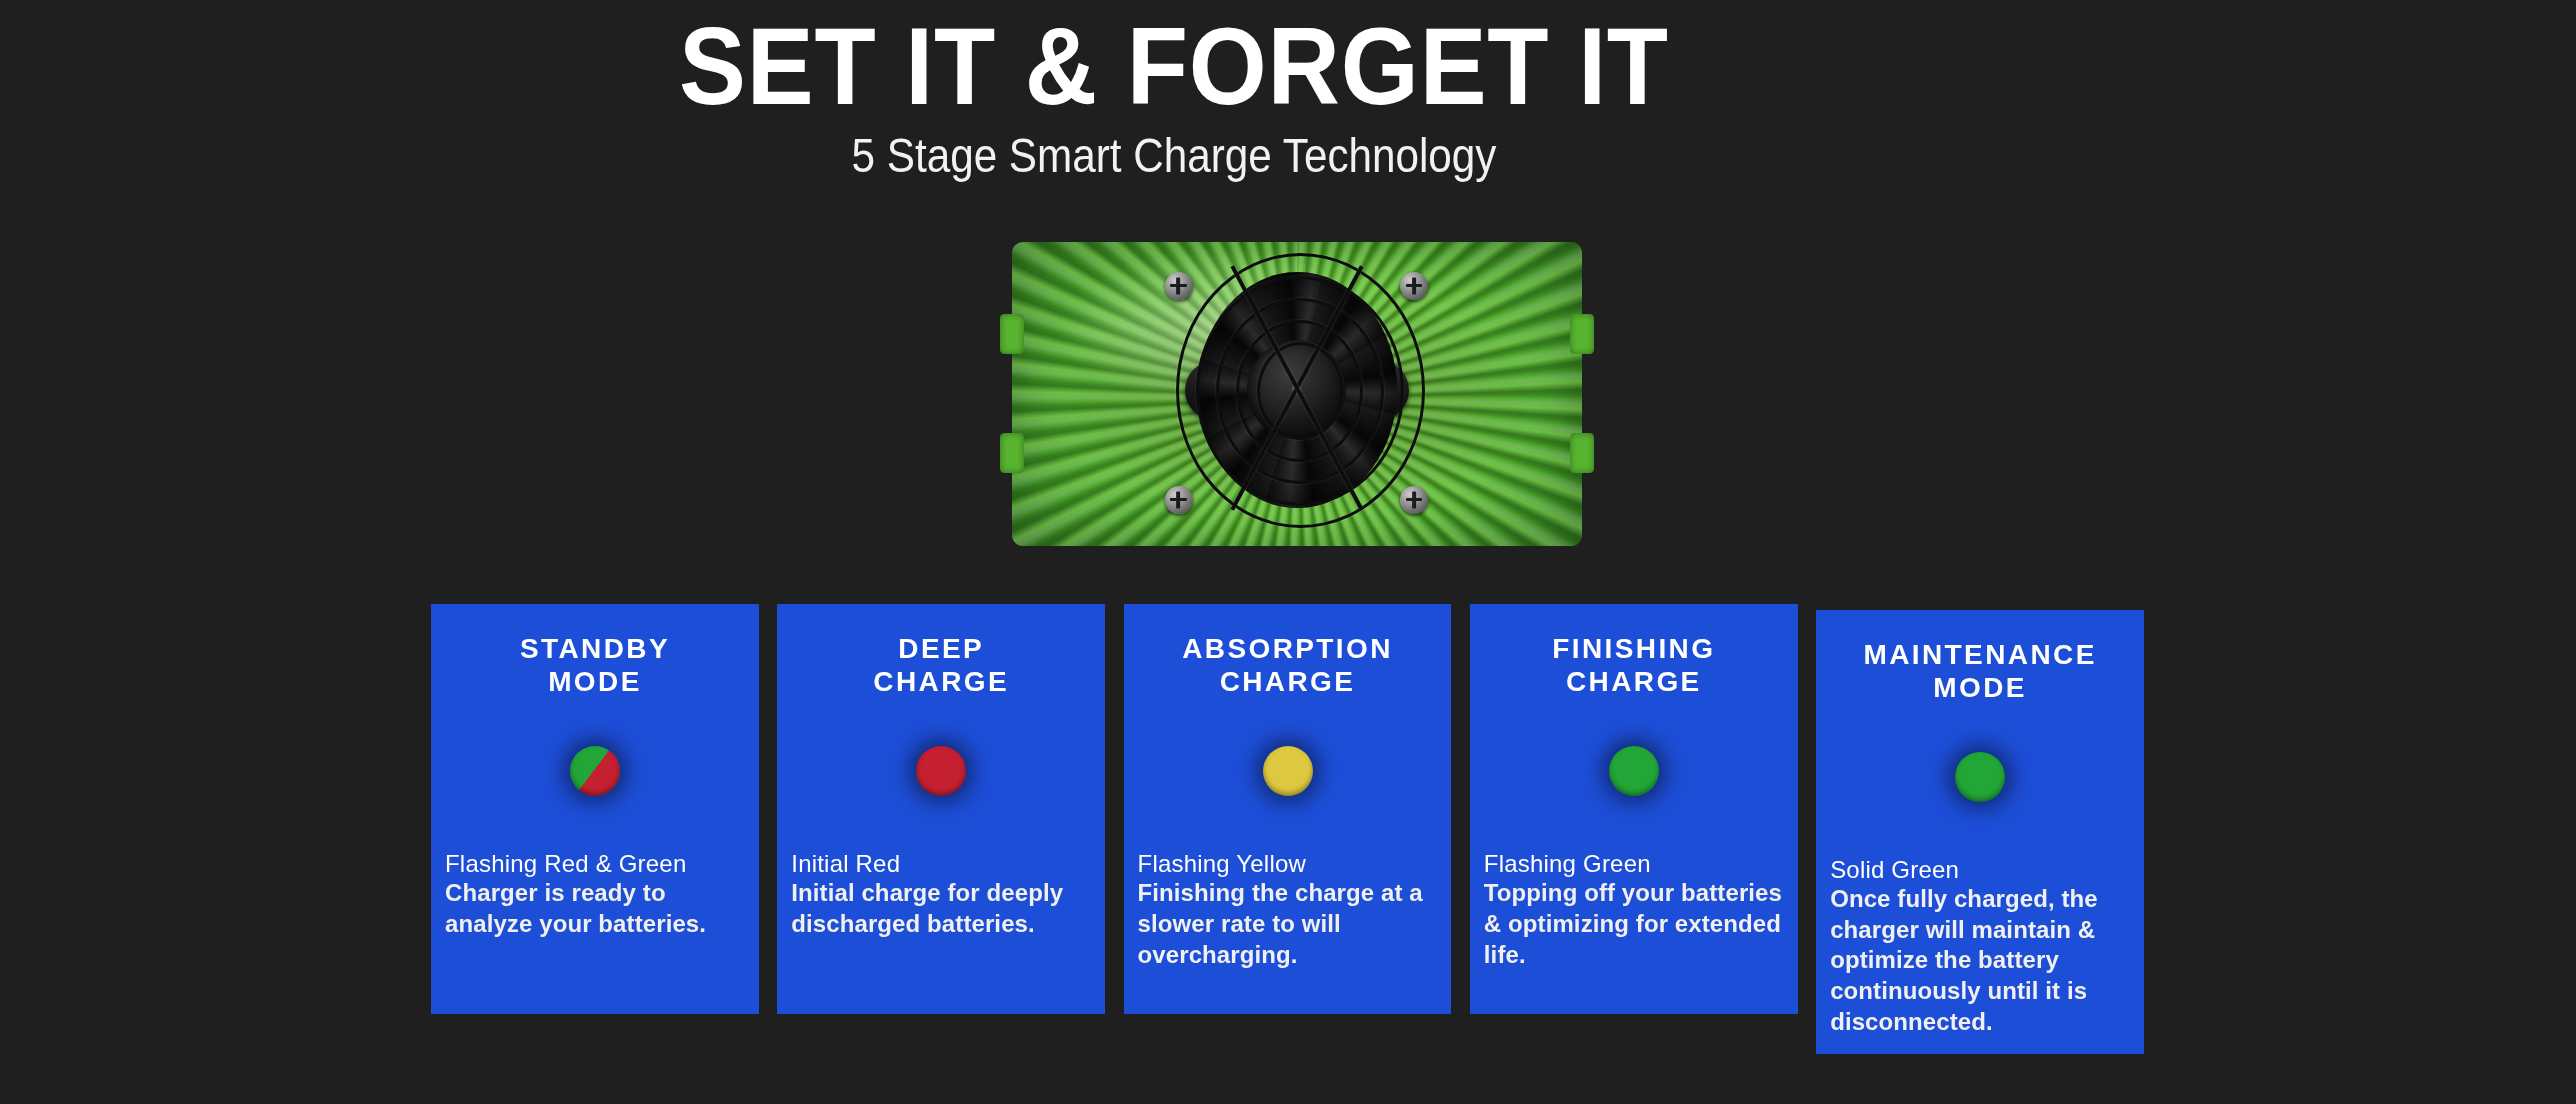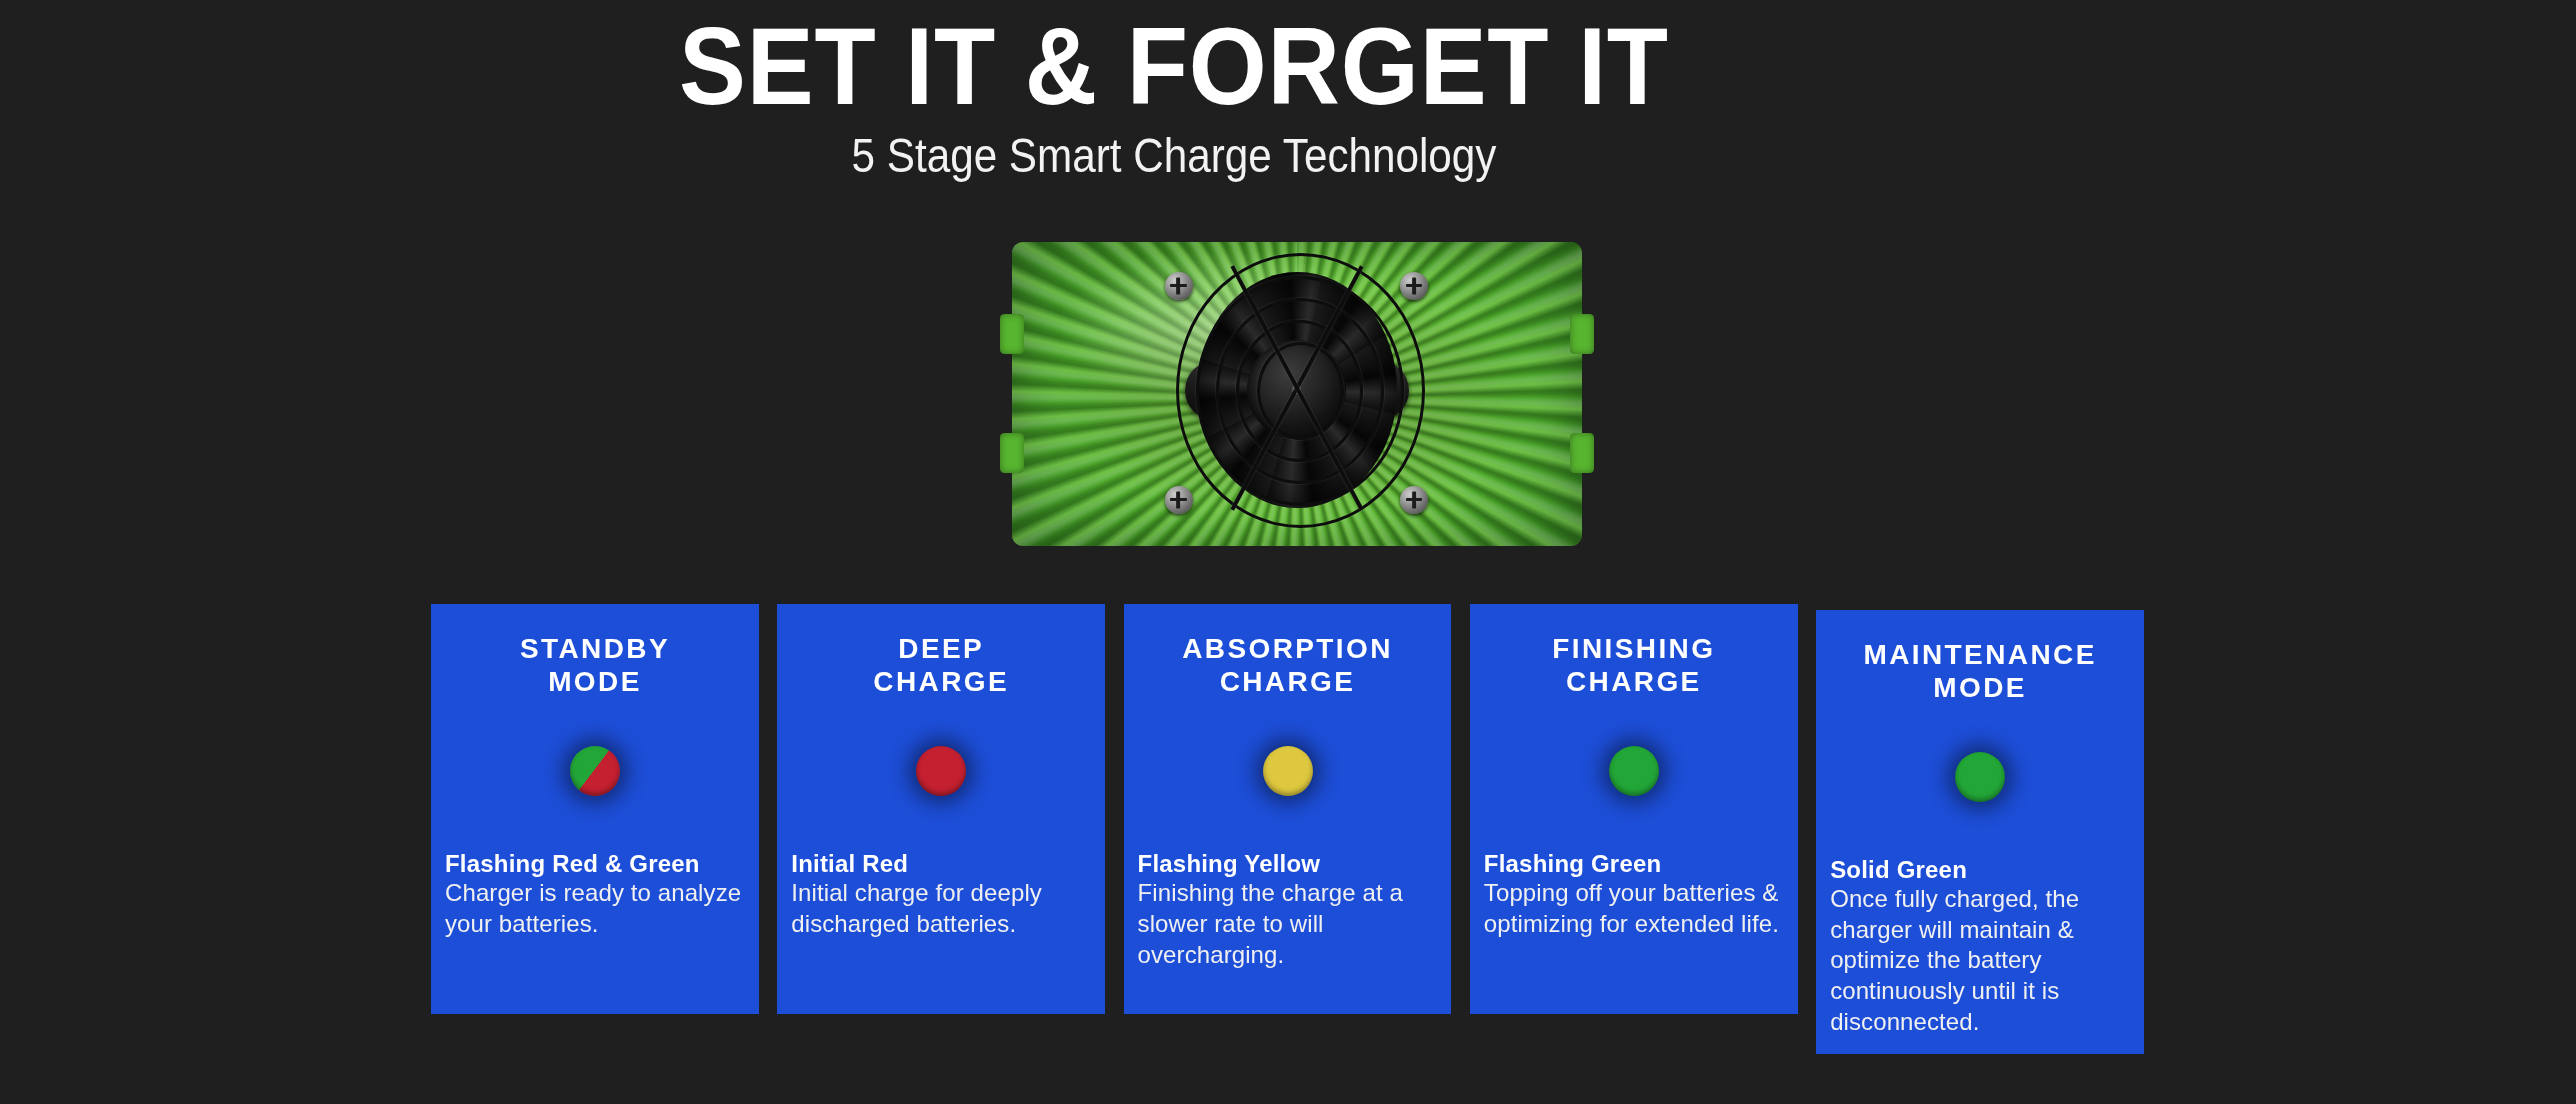--- a/index.html
+++ b/index.html
@@ -284,30 +284,30 @@
     background: linear-gradient(127deg, #22a637 0%, #22a637 48%, #c42030 48.5%, #c42030 100%);
   }
   .card-body {
     text-align: left;
   }
   .status-label {
     margin: 0;
     color: #ffffff;
     font-family: "Liberation Sans", sans-serif;
     font-size: 24px;
-    font-weight: 700;
+    font-weight: 400;
     letter-spacing: 0.2px;
     line-height: 1.22;
   }
   .status-desc {
     margin: 0;
     color: #f0f0f0;
     font-family: "Liberation Sans Narrow", "Liberation Sans", sans-serif;
     font-size: 24px;
-    font-weight: 400;
+    font-weight: 700;
     letter-spacing: 0.1px;
     line-height: 1.28;
   }
 </style>
 </head>
 <body>
 
 <div class="page">
 
   <div class="header">

